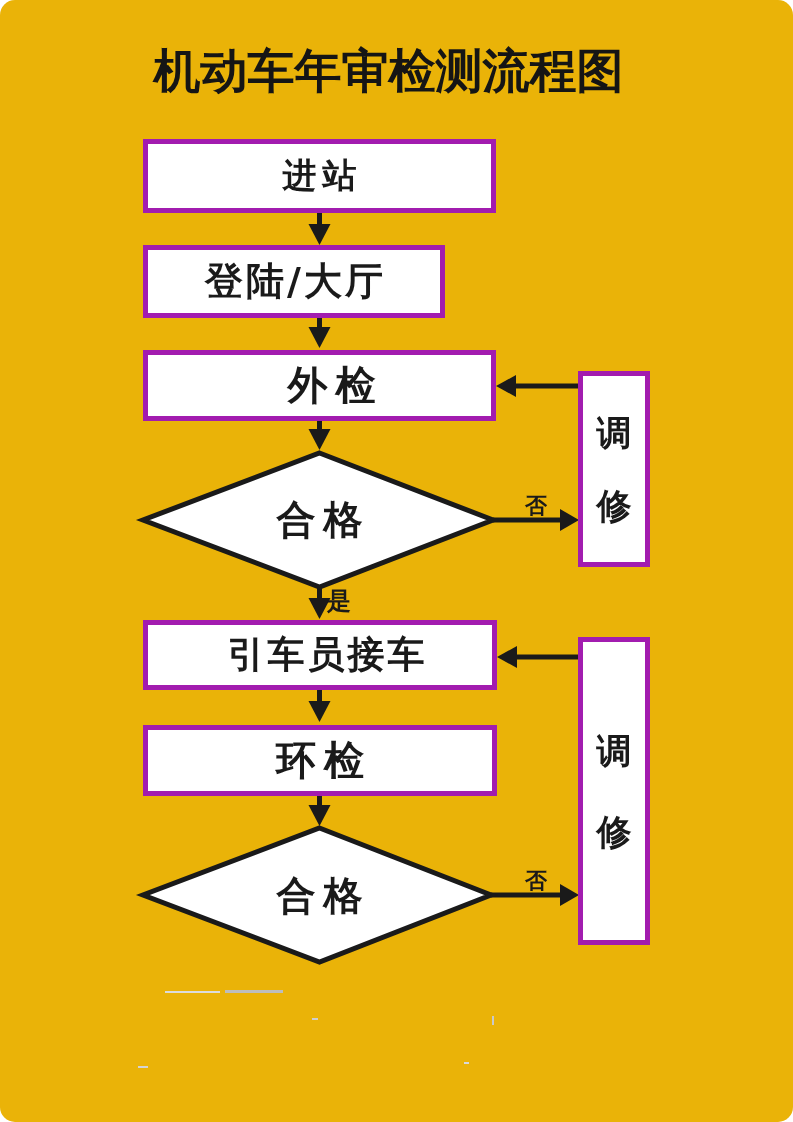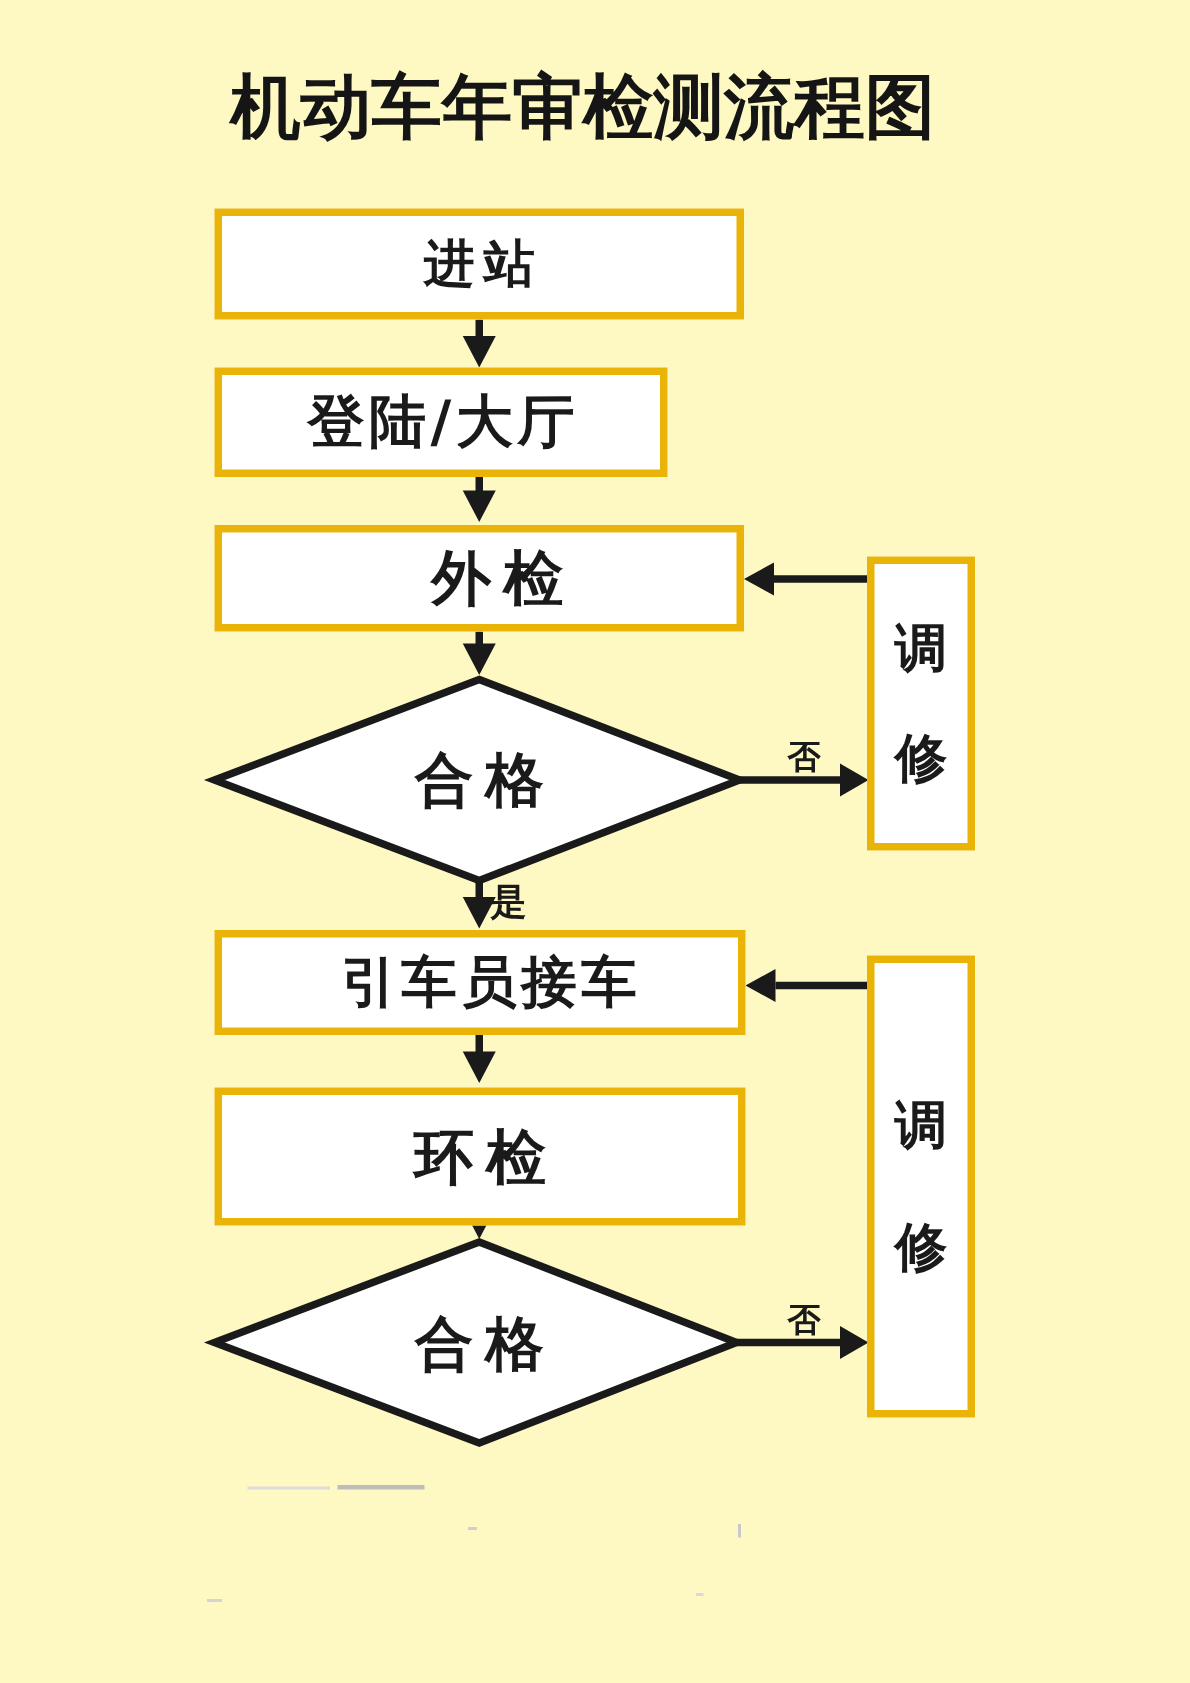--- a/index.html
+++ b/index.html
@@ -1,44 +1,45 @@
 <!DOCTYPE html>
 <html lang="zh"><head>
 <meta charset="utf-8">
 <style>
   html, body { margin: 0; padding: 0; background: #ffffff; }
   .canvas {
     position: relative;
     width: 793px;
     height: 1122px;
-    background: #fef9c3;
+    background: #eab308;
     overflow: hidden;
     font-family: "DejaVu Serif", "Liberation Serif", serif;
     color: #1a1a1a;
+    border-radius: 15px;
   }
   .page-title {
     position: absolute;
     top: 40px; left: 0; width: 100%;
     text-align: center;
     transform: translateX(-8px);
     font-family: "DejaVu Sans", "Liberation Sans", sans-serif;
     font-weight: bold;
     font-size: 47px;
     letter-spacing: 0px;
     color: #151515;
     z-index: 3;
   }
   svg.wires {
     position: absolute; top: 0; left: 0; z-index: 1;
   }
   .node {
     position: absolute;
     box-sizing: border-box;
     background: #ffffff;
-    border: 5px solid #eab308;
+    border: 5px solid #a21caf;
     display: flex;
     align-items: center;
     justify-content: center;
     font-weight: bold;
     z-index: 2;
   }
   .node .lbl { white-space: nowrap; }
   .fs-enter  { font-size: 34px; letter-spacing: 6px; text-indent: 6px; }
   .fs-login  { font-size: 38px; letter-spacing: 3px; text-indent: 3px; }
   .fs-ext    { font-size: 40px; letter-spacing: 8px; text-indent: 8px; }
@@ -147,21 +148,21 @@
   </div>
 
   <div class="node fs-ext" style="left:143px; top:350px; width:353px; height:71px;padding-left:24px;">
     <span class="lbl">外检</span>
   </div>
 
   <div class="node fs-driver" style="left:143px; top:620px; width:354px; height:70px;padding-left:12px;">
     <span class="lbl">引车员接车</span>
   </div>
 
-  <div class="node fs-env" style="left:143px; top:725px; width:354px; height:92px;">
+  <div class="node fs-env" style="left:143px; top:725px; width:354px; height:71px;">
     <span class="lbl">环检</span>
   </div>
 
   <div class="node repair gap-40" style="left:578px; top:371px; width:72px; height:196px;">
     <span class="ch">调</span>
     <span class="ch">修</span>
   </div>
 
   <div class="node repair gap-46" style="left:578px; top:637px; width:72px; height:308px;">
     <span class="ch">调</span>

